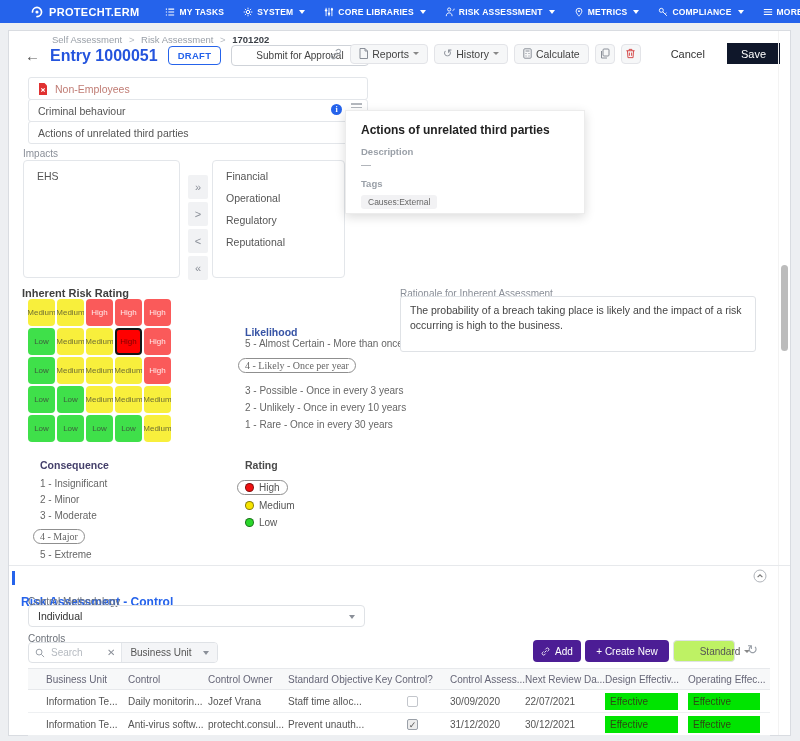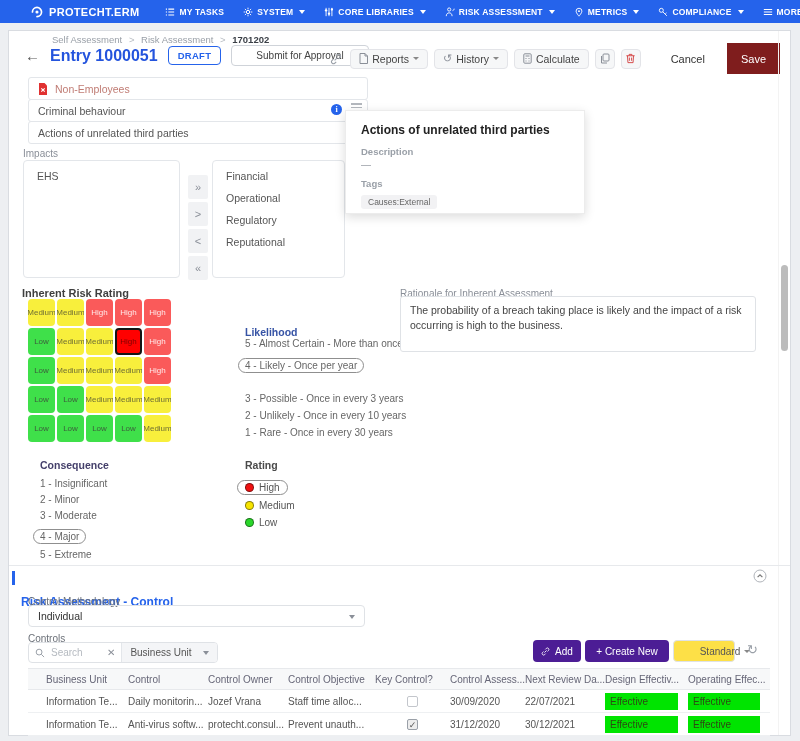--- a/index.html
+++ b/index.html
@@ -34,21 +34,21 @@
   #submit-btn{border:1px solid #cfd3d9;background:#fff;color:#444;font-size:10px;
     border-radius:4px;padding:4px 24px;cursor:pointer;}
   #toolbar{right:10px;top:12px;display:flex;align-items:center;gap:6px;}
   .tb-btn{display:flex;align-items:center;gap:4px;background:#f6f7f8;border:1px solid #e3e4e8;
     border-radius:4px;height:20px;padding:0 8px;font-size:10.5px;color:#444;cursor:pointer;}
   .tb-icon-btn{width:20px;justify-content:center;padding:0;}
   .tb-caret{width:0;height:0;border-left:3px solid transparent;border-right:3px solid transparent;
     border-top:3.5px solid #888;}
   #link-icon{color:#9aa0a8;margin-right:2px;}
   #cancel-btn{font-size:11px;color:#333;margin:0 10px 0 18px;cursor:pointer;background:none;border:none;}
-  #save-btn{background:#7f1d1d;color:#fff;border:none;border-radius:0;height:31px;
+  #save-btn{background:#0f172a;color:#fff;border:none;border-radius:0;height:21px;
     padding:0 14px;font-size:11px;cursor:pointer;}
 
   
   .fbox{left:19px;width:340px;height:23px;border:1px solid #e3e6ea;border-radius:3px;
     background:#fff;display:flex;align-items:center;padding:0 9px;font-size:10.5px;color:#555;cursor:pointer;}
   #fbox1{top:46px;color:#c07c74;gap:7px;}
   #fbox2{top:68px;}
   #fbox3{top:90px;}
   #info-icon{position:absolute;left:322px;top:73px;width:11px;height:11px;border-radius:50%;
     background:#2563eb;color:#fff;font-size:8px;font-weight:bold;text-align:center;line-height:11px;
@@ -85,21 +85,21 @@
   .mcell.high{background:#fa5a5a;color:#ffe9e9;}
   .mcell.sel{background:#ff0000;border:2px solid #141414;color:#7e0000;}
 
   #likelihood{left:236px;top:295px;width:215px;}
   #likelihood .lc-heading{font-size:10.5px;font-weight:bold;color:#3653a5;}
   #consequence{left:31px;top:428px;width:160px;}
   #consequence .lc-heading{font-size:10.5px;font-weight:bold;color:#45406b;margin-bottom:7px;}
   .opt{font-size:10px;color:#666;margin-bottom:6px;cursor:pointer;white-space:nowrap;}
   #consequence .opt{margin-bottom:5px;}
   .opt.osel{display:inline-block;border:1px solid #8f8f8f;border-radius:9px;padding:1px 6px;
-    margin:-1px 0 20px -7px;}
+    margin:-1px 0 12px -7px;font-family:Liberation Serif, serif;}
 
   #rating{left:236px;top:428px;width:130px;}
   #rating .lc-heading{font-size:10.5px;font-weight:bold;color:#4a4a4a;margin-bottom:7px;}
   .rrow{display:flex;align-items:center;gap:5px;margin-bottom:6px;cursor:pointer;}
   .rrow.rsel{display:inline-flex;border:1px solid #8f8f8f;border-radius:9px;padding:1px 7px;
     margin:-1px 0 5px -8px;}
   .rdot{width:9px;height:9px;border-radius:50%;border:1px solid rgba(0,0,0,.45);}
   .rlabel{font-size:10px;color:#555;}
 
   #rationale-label{left:391px;top:257px;font-size:10px;color:#8a8f98;}
@@ -131,21 +131,21 @@
   #bu-filter{display:flex;align-items:center;justify-content:space-between;height:100%;
     border-left:1px solid #e3e6ea;background:#f4f5f7;flex:1;padding:0 8px;font-size:10px;
     color:#555;cursor:pointer;}
   #bu-filter .sel-caret2{width:0;height:0;border-left:3.5px solid transparent;
     border-right:3.5px solid transparent;border-top:4px solid #8a8f98;}
 
   .blue-btn{background:#4c1d95;color:#fff;border:none;border-radius:4px;height:22px;
     display:flex;align-items:center;justify-content:center;gap:5px;font-size:10px;cursor:pointer;}
   #add-btn{left:524px;top:609px;width:48px;}
   #create-btn{left:576px;top:609px;width:84px;}
-  #standard-btn{left:664px;top:609px;width:62px;height:22px;background:#fde047;border:1px solid #dfe2e6;
+  #standard-btn{left:664px;top:609px;width:62px;height:22px;background:#bef264;border:1px solid #dfe2e6;
     border-radius:4px;display:flex;align-items:center;justify-content:center;gap:4px;
     font-size:10px;color:#555;cursor:pointer;padding-left:44px;}
   #refresh-btn{left:732px;top:610px;font-size:13px;color:#9aa0a8;cursor:pointer;background:none;border:none;}
 
   
   #controls-table{left:19px;top:637px;width:742px;}
   .tgrid{display:grid;grid-template-columns:100px 80px 80px 87px 75px 75px 80px 83px 82px;align-items:center;}
   #table-header{height:22px;background:#f7f8f9;border-top:1px solid #e7e9ec;border-bottom:1px solid #e7e9ec;}
   .th{font-size:10px;color:#667;white-space:nowrap;overflow:hidden;cursor:pointer;}
   .th:first-child{padding-left:18px;}
@@ -435,21 +435,21 @@
     <span>Standard</span>
     <span class="tb-caret"></span>
   </button>
   <button id="refresh-btn">↻</button>
 
   <div id="controls-table">
     <div id="table-header" class="tgrid">
         <div class="th">Business Unit</div>
         <div class="th">Control</div>
         <div class="th">Control Owner</div>
-        <div class="th">Control Objective</div>
+        <div class="th">Standard Objective</div>
         <div class="th">Key Control?</div>
         <div class="th">Control Assess...</div>
         <div class="th">Next Review Da...</div>
         <div class="th">Design Effectiv...</div>
         <div class="th">Operating Effec...</div>
       </div>
     <div>
         <div class="tr tgrid">
           <div class="td">Information Te...</div>
           <div class="td">Daily monitorin...</div>

